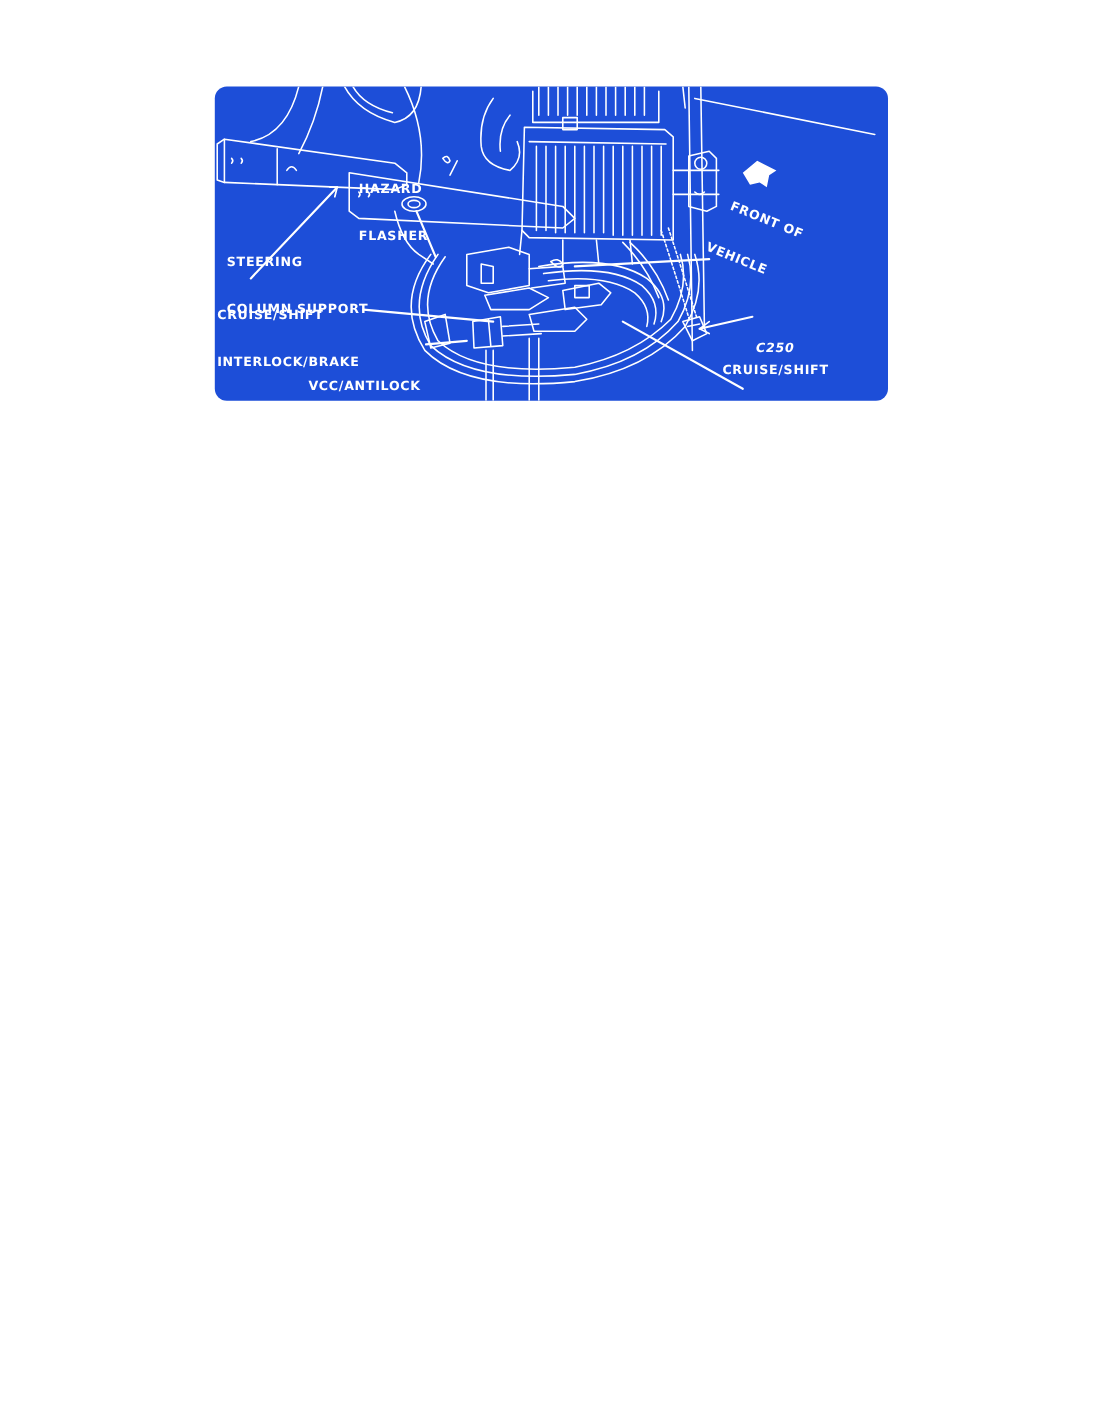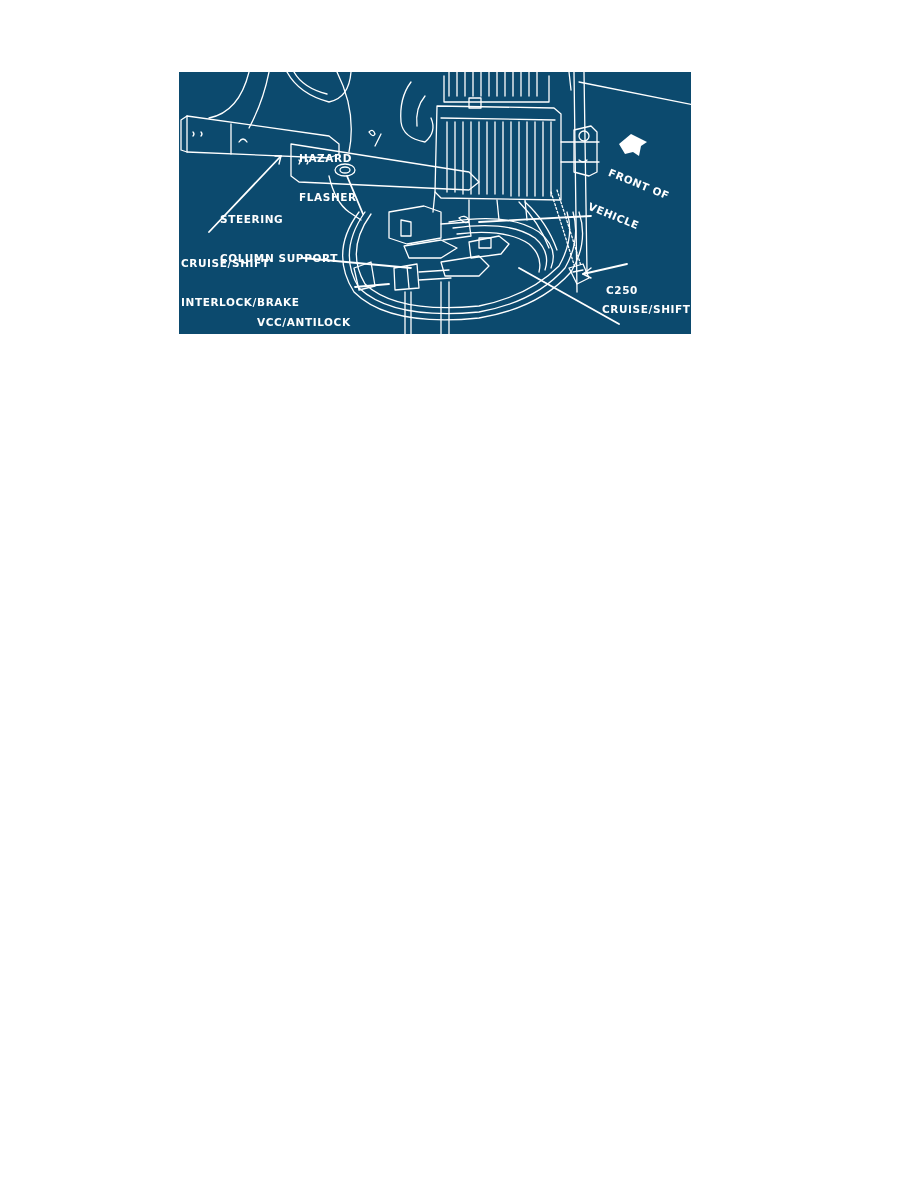--- a/index.html
+++ b/index.html
@@ -11,24 +11,25 @@
       width: 918px;
       height: 1188px;
       position: relative;
       overflow: hidden;
       font-family: "Liberation Sans", "DejaVu Sans", sans-serif;
     }
     .figure {
       position: absolute;
       left: 179px;
       top: 72px;
-      width: 512px;
+      width: 561px;
       height: 262px;
-      background: #0c4a6e;
+      background: #1d4ed8;
       overflow: hidden;
+      border-radius: 10px;
     }
     .figure svg.art {
       position: absolute;
       left: 0;
       top: 0;
       width: 561px;
       height: 262px;
     }
     .label {
       position: absolute;
@@ -154,21 +155,21 @@
     <g>
       <path d="M440 72 L452 62 L468 70 L462 74 L460 84 L454 80 L446 82 Z" fill="#ffffff" stroke="none"></path>
     </g>
   </svg>
 
   <div class="label" style="left:120px; top:54px;">
     <span>HAZARD</span>
     <span>FLASHER</span>
   </div>
 
-  <div class="label" style="left:41px; top:115px;">
+  <div class="label" style="left:10px; top:115px;">
     <span>STEERING</span>
     <span>COLUMN SUPPORT</span>
   </div>
 
   <div class="label" style="left:2px; top:159px;">
     <span>CRUISE/SHIFT</span>
     <span>INTERLOCK/BRAKE</span>
     
   </div>
 
@@ -177,21 +178,21 @@
     
     
   </div>
 
   <div class="label rot" style="left:442px; top:70px;">
     <span>FRONT OF</span>
     <span style="margin-left:-6px;">VEHICLE</span>
   </div>
 
 
-  <div class="label" style="left:427px; top:186px;">
+  <div class="label" style="left:451px; top:186px;font-style:italic;">
     <span>C250</span>
   </div>
 
   <div class="label" style="left:423px; top:205px;">
     <span>CRUISE/SHIFT</span>
     
     
   </div>
 </div>
 

